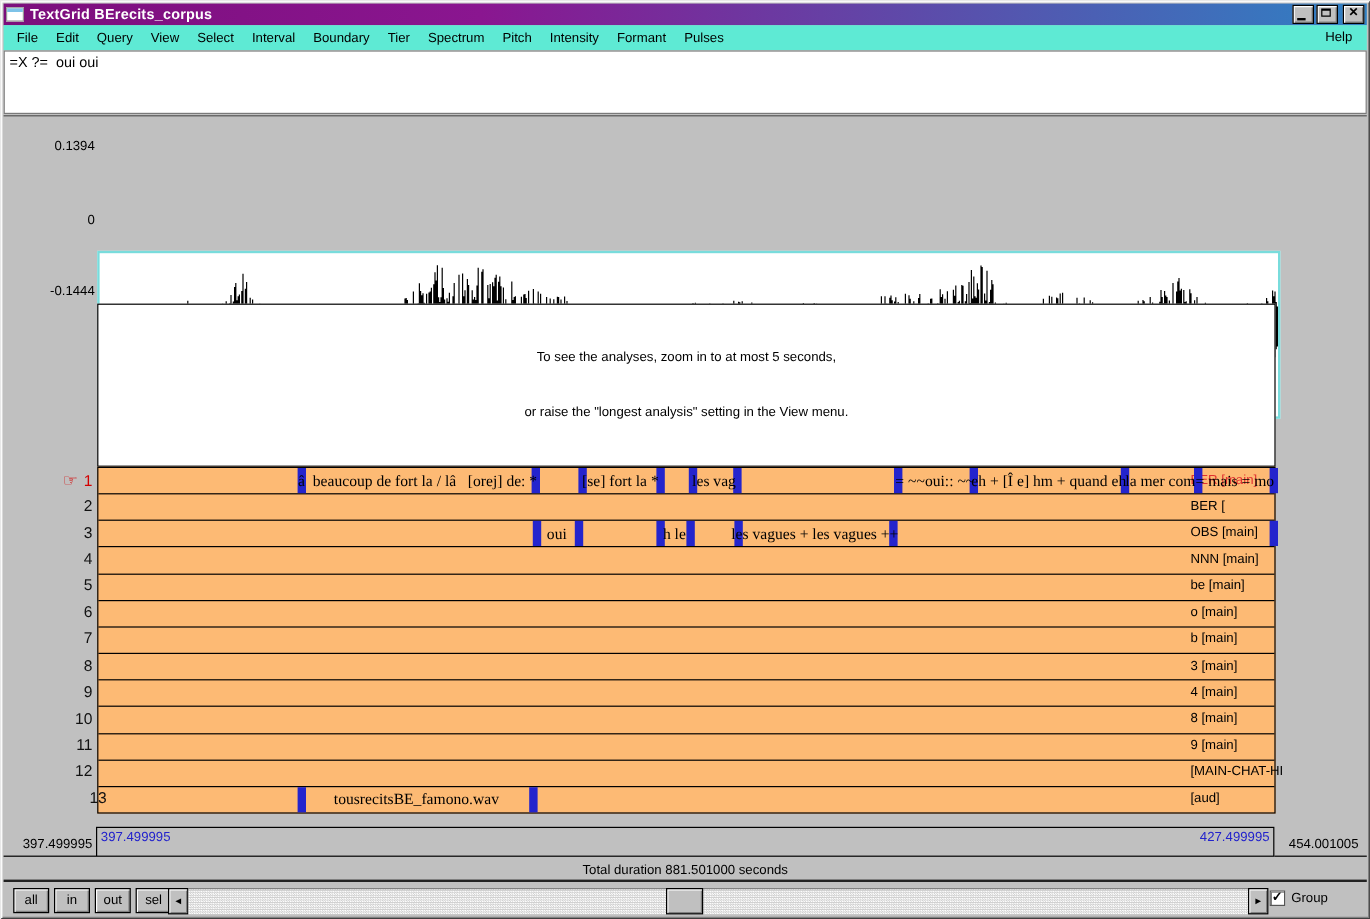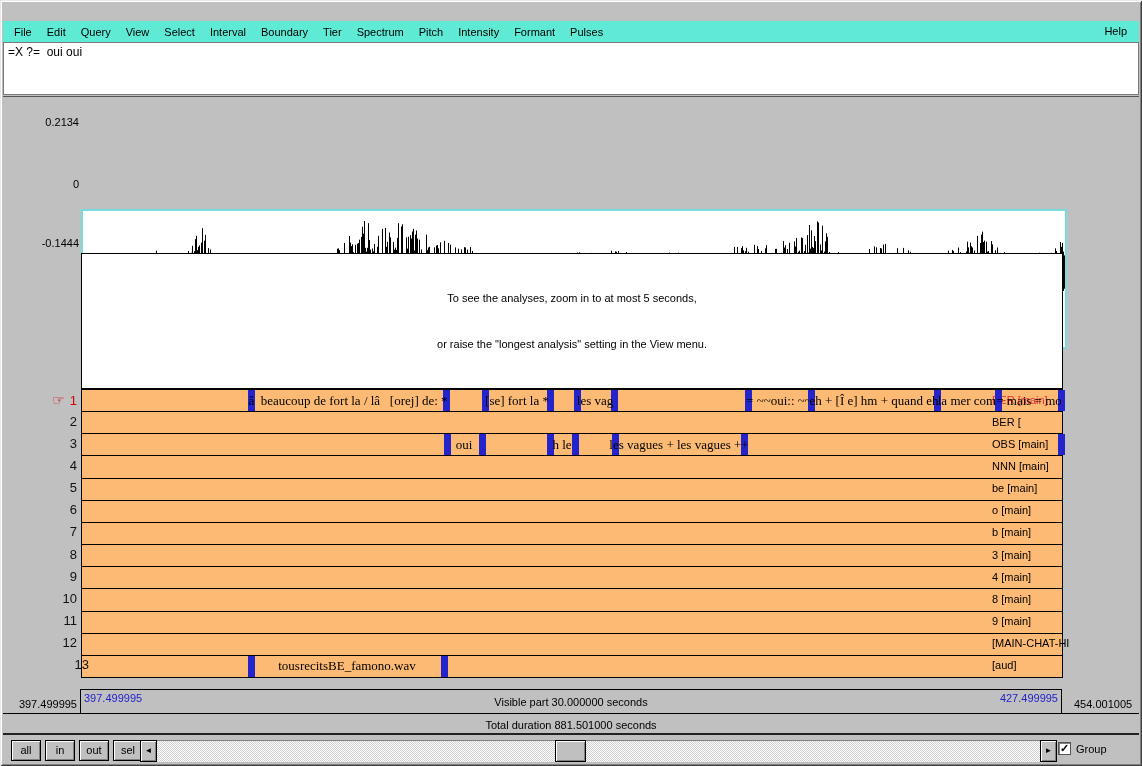--- a/index.html
+++ b/index.html
@@ -75,20 +75,33 @@
     border:1px solid #000;box-shadow:inset 1px 1px 0 #fff, inset -1px -1px 0 #808080;box-sizing:border-box;}
   .group-box{position:absolute;left:1055px;top:645px;width:13px;height:13px;background:#fff;border:1px solid #555;
     box-shadow:inset 1px 1px 0 #808080;box-sizing:border-box;font-size:11px;font-weight:bold;line-height:11px;text-align:center;color:#000;}
   .group-label{position:absolute;left:1073px;top:646px;font-size:11px;color:#000;}
 </style>
 </head>
 <body>
 
 <div class="window">
 
+  <div class="titlebar">
+    <span class="win-icon"></span>
+    <span class="title-text">TextGrid BErecits_corpus</span>
+    <span class="tb-btn">
+        <span class="glyph-min"></span>
+      </span>
+    <span class="tb-btn">
+        <span class="glyph-max"></span>
+      </span>
+    <span class="tb-btn close">
+        <span class="glyph-x">✕</span>
+      </span>
+  </div>
 
   <div class="menubar">
     <span id="menu-items" style="display:flex">
         <span class="menu-item">File</span>
         <span class="menu-item">Edit</span>
         <span class="menu-item">Query</span>
         <span class="menu-item">View</span>
         <span class="menu-item">Select</span>
         <span class="menu-item">Interval</span>
         <span class="menu-item">Boundary</span>
@@ -99,21 +112,21 @@
         <span class="menu-item">Formant</span>
         <span class="menu-item">Pulses</span>
       </span>
     <span class="menu-help">Help</span>
   </div>
 
   <div class="textfield">=X ?=  oui oui</div>
 
   <div class="panel">
 
-    <div class="amp" style="top:19px">0.2134</div>
+    <div class="amp" style="top:19px">0.1394</div>
     <div class="amp" style="top:81px">0</div>
     <div class="amp" style="top:140px">-0.1444</div>
 
     <div class="wave-box">
       <svg id="wave-svg" width="982" height="136">
           <path d="M0.5 65.1L0.5 71.9M1.5 55.6L1.5 76.3M2.5 64.5L2.5 72.4M3.5 59.2L3.5 78.9M4.5 61.0L4.5 73.8M5.5 60.1L5.5 80.5M6.5 58.1L6.5 78.2M7.5 63.1L7.5 81.2M8.5 57.4L8.5 73.1M9.5 59.6L9.5 79.2M10.5 64.5L10.5 77.2M11.5 62.7L11.5 74.7M12.5 55.1L12.5 74.1M13.5 64.6L13.5 81.3M14.5 62.4L14.5 75.0M15.5 59.3L15.5 77.5M16.5 53.2L16.5 74.7M17.5 59.2L17.5 78.1M18.5 56.5L18.5 74.7M19.5 60.4L19.5 74.1M20.5 54.7L20.5 82.8M21.5 57.2L21.5 81.0M22.5 55.8L22.5 77.7M23.5 56.7L23.5 73.9M24.5 52.8L24.5 82.9M25.5 55.3L25.5 72.1M26.5 57.4L26.5 81.4M27.5 50.5L27.5 77.1M28.5 52.6L28.5 72.6M29.5 56.0L29.5 75.4M30.5 50.2L30.5 82.3M31.5 53.8L31.5 85.0M32.5 59.9L32.5 80.6M33.5 57.9L33.5 79.5M34.5 61.0L34.5 73.2M35.5 55.4L35.5 81.3M36.5 49.3L36.5 81.6M37.5 50.1L37.5 77.6M38.5 55.8L38.5 77.5M39.5 60.2L39.5 76.3M40.5 57.5L40.5 72.5M41.5 62.6L41.5 76.8M42.5 54.9L42.5 83.9M43.5 50.9L43.5 87.0M44.5 58.5L44.5 77.6M45.5 50.2L45.5 80.6M46.5 58.6L46.5 86.0M47.5 54.5L47.5 82.6M48.5 60.7L48.5 76.8M49.5 61.1L49.5 73.0M50.5 57.7L50.5 90.1M51.5 60.9L51.5 83.4M52.5 59.5L52.5 76.7M53.5 54.7L53.5 83.0M54.5 51.8L54.5 91.0M55.5 60.4L55.5 84.4M56.5 52.7L56.5 74.0M57.5 47.8L57.5 79.9M58.5 49.2L58.5 74.4M59.5 46.3L59.5 84.8M60.5 59.1L60.5 78.9M61.5 60.7L61.5 92.6M62.5 45.9L62.5 88.5M63.5 61.9L63.5 92.3M64.5 60.3L64.5 86.7M65.5 60.5L65.5 75.5M66.5 49.4L66.5 79.9M67.5 45.8L67.5 76.6M68.5 48.7L68.5 83.3M69.5 47.2L69.5 82.8M70.5 47.9L70.5 94.0M71.5 50.8L71.5 93.5M72.5 43.1L72.5 81.7M73.5 39.6L73.5 91.1M74.5 43.2L74.5 75.5M75.5 48.4L75.5 76.6M76.5 58.4L76.5 85.7M77.5 47.0L77.5 85.7M78.5 58.1L78.5 78.7M79.5 61.2L79.5 78.0M80.5 47.2L80.5 78.2M81.5 53.7L81.5 77.4M82.5 44.5L82.5 80.6M83.5 48.5L83.5 74.4M84.5 45.4L84.5 77.2M85.5 51.1L85.5 91.0M86.5 53.4L86.5 80.8M87.5 51.5L87.5 79.0M88.5 53.3L88.5 81.9M89.5 61.9L89.5 73.0M90.5 49.6L90.5 88.2M91.5 61.0L91.5 74.6M92.5 55.0L92.5 80.8M93.5 52.0L93.5 75.1M94.5 51.7L94.5 76.4M95.5 51.7L95.5 73.0M96.5 47.9L96.5 80.2M97.5 48.2L97.5 78.9M98.5 45.7L98.5 83.3M99.5 52.9L99.5 76.2M100.5 47.8L100.5 74.8M101.5 60.8L101.5 78.9M102.5 42.2L102.5 92.7M103.5 43.2L103.5 90.4M104.5 50.0L104.5 90.0M105.5 40.0L105.5 96.2M106.5 52.6L106.5 92.8M107.5 46.2L107.5 87.3M108.5 41.7L108.5 96.8M109.5 34.8L109.5 80.5M110.5 54.3L110.5 103.5M111.5 40.2L111.5 91.5M112.5 28.1L112.5 104.3M113.5 24.8L113.5 101.3M114.5 39.2L114.5 82.0M115.5 35.8L115.5 89.5M116.5 34.4L116.5 95.7M117.5 52.3L117.5 94.3M118.5 31.6L118.5 115.9M119.5 17.2L119.5 115.9M120.5 47.0L120.5 93.8M121.5 29.7L121.5 84.7M122.5 23.9L122.5 85.4M123.5 54.9L123.5 88.6M124.5 58.9L124.5 93.8M125.5 37.1L125.5 78.8M126.5 51.0L126.5 96.9M127.5 38.5L127.5 78.7M128.5 58.8L128.5 87.7M129.5 42.5L129.5 85.5M130.5 47.6L130.5 80.6M131.5 57.3L131.5 95.2M132.5 57.0L132.5 77.0M133.5 42.1L133.5 80.3M134.5 51.6L134.5 77.4M135.5 48.1L135.5 81.3M136.5 60.8L136.5 74.2M137.5 50.8L137.5 86.7M138.5 51.1L138.5 78.4M139.5 60.7L139.5 85.9M140.5 56.9L140.5 84.8M141.5 60.2L141.5 82.9M142.5 60.1L142.5 74.2M143.5 61.6L143.5 82.4M144.5 49.4L144.5 83.7M145.5 59.3L145.5 84.6M146.5 61.0L146.5 72.6M147.5 62.5L147.5 85.1M148.5 57.3L148.5 81.5M149.5 55.9L149.5 84.7M150.5 49.2L150.5 82.2M151.5 63.3L151.5 85.4M152.5 62.2L152.5 73.2M153.5 52.1L153.5 83.1M154.5 55.1L154.5 88.3M155.5 49.1L155.5 84.1M156.5 62.6L156.5 75.7M157.5 55.7L157.5 88.2M158.5 51.2L158.5 73.7M159.5 52.5L159.5 82.9M160.5 61.9L160.5 79.7M161.5 56.0L161.5 87.6M162.5 48.1L162.5 74.8M163.5 55.3L163.5 74.2M164.5 60.4L164.5 76.2M165.5 55.8L165.5 75.3M166.5 51.2L166.5 81.5M167.5 50.8L167.5 83.1M168.5 54.8L168.5 82.3M169.5 51.9L169.5 75.5M170.5 62.9L170.5 77.2M171.5 58.5L171.5 88.2M172.5 60.9L172.5 89.1M173.5 59.8L173.5 73.2M174.5 54.6L174.5 72.8M175.5 56.9L175.5 78.5M176.5 49.1L176.5 74.6M177.5 52.6L177.5 75.1M178.5 62.7L178.5 89.8M179.5 57.1L179.5 76.0M180.5 46.2L180.5 78.4M181.5 55.0L181.5 73.2M182.5 50.8L182.5 80.8M183.5 48.5L183.5 88.7M184.5 63.0L184.5 77.8M185.5 61.6L185.5 86.2M186.5 61.3L186.5 77.6M187.5 58.1L187.5 90.4M188.5 53.5L188.5 79.2M189.5 48.0L189.5 82.6M190.5 56.4L190.5 89.6M191.5 49.0L191.5 85.2M192.5 55.7L192.5 87.4M193.5 61.6L193.5 81.6M194.5 46.8L194.5 78.4M195.5 52.8L195.5 76.9M196.5 58.2L196.5 82.5M197.5 50.3L197.5 86.7M198.5 60.8L198.5 86.6M199.5 55.8L199.5 85.2M200.5 54.1L200.5 84.9M201.5 50.3L201.5 84.3M202.5 55.9L202.5 84.3M203.5 53.6L203.5 73.5M204.5 61.5L204.5 85.3M205.5 58.0L205.5 72.6M206.5 52.4L206.5 87.3M207.5 62.0L207.5 81.2M208.5 49.0L208.5 82.7M209.5 57.4L209.5 84.9M210.5 59.7L210.5 78.2M211.5 60.7L211.5 72.8M212.5 51.9L212.5 86.6M213.5 52.3L213.5 72.8M214.5 55.4L214.5 83.2M215.5 60.7L215.5 80.1M216.5 63.9L216.5 79.8M217.5 51.3L217.5 75.5M218.5 62.0L218.5 74.9M219.5 54.6L219.5 82.2M220.5 58.4L220.5 81.6M221.5 56.3L221.5 84.0M222.5 53.2L222.5 83.3M223.5 52.7L223.5 77.2M224.5 56.5L224.5 80.8M225.5 56.1L225.5 84.0M226.5 62.5L226.5 84.6M227.5 55.9L227.5 74.2M228.5 50.5L228.5 85.6M229.5 57.3L229.5 78.8M230.5 50.0L230.5 78.5M231.5 56.4L231.5 78.4M232.5 59.1L232.5 79.9M233.5 53.6L233.5 74.1M234.5 52.6L234.5 87.8M235.5 56.8L235.5 86.7M236.5 50.6L236.5 80.7M237.5 53.4L237.5 85.3M238.5 52.7L238.5 77.2M239.5 56.5L239.5 74.3M240.5 51.8L240.5 81.9M241.5 51.0L241.5 77.4M242.5 54.6L242.5 86.8M243.5 61.1L243.5 88.0M244.5 56.8L244.5 90.2M245.5 51.4L245.5 80.2M246.5 58.3L246.5 86.5M247.5 61.6L247.5 91.7M248.5 53.6L248.5 78.8M249.5 53.9L249.5 93.0M250.5 57.1L250.5 93.8M251.5 47.1L251.5 77.3M252.5 53.9L252.5 90.4M253.5 60.5L253.5 85.0M254.5 37.7L254.5 79.0M255.5 37.4L255.5 84.4M256.5 39.1L256.5 75.6M257.5 51.4L257.5 98.2M258.5 55.5L258.5 99.4M259.5 51.3L259.5 84.4M260.5 49.2L260.5 78.6M261.5 31.9L261.5 98.7M262.5 47.9L262.5 86.0M263.5 58.7L263.5 106.0M264.5 56.6L264.5 86.8M265.5 42.0L265.5 80.8M266.5 25.0L266.5 81.8M267.5 31.6L267.5 109.1M268.5 35.1L268.5 92.0M269.5 33.3L269.5 102.0M270.5 41.2L270.5 117.1M271.5 46.3L271.5 80.7M272.5 33.8L272.5 119.6M273.5 43.7L273.5 115.3M274.5 32.7L274.5 103.7M275.5 32.0L275.5 92.6M276.5 28.7L276.5 91.6M277.5 45.4L277.5 115.5M278.5 25.9L278.5 92.6M279.5 15.8L279.5 105.2M280.5 22.7L280.5 116.8M281.5 10.0L281.5 122.7M282.5 36.8L282.5 86.4M283.5 40.7L283.5 112.3M284.5 36.8L284.5 94.5M285.5 12.2L285.5 123.5M286.5 29.0L286.5 121.6M287.5 38.6L287.5 100.3M288.5 43.6L288.5 90.1M289.5 37.5L289.5 109.8M290.5 40.4L290.5 101.4M291.5 32.9L291.5 123.1M292.5 50.4L292.5 97.9M293.5 43.0L293.5 93.0M294.5 35.8L294.5 93.9M295.5 24.8L295.5 95.3M296.5 55.0L296.5 118.3M297.5 54.3L297.5 96.2M298.5 43.1L298.5 94.8M299.5 17.9L299.5 83.4M300.5 49.0L300.5 102.2M301.5 42.7L301.5 88.8M302.5 16.9L302.5 104.4M303.5 35.8L303.5 118.0M304.5 30.8L304.5 110.4M305.5 42.8L305.5 97.6M306.5 21.5L306.5 104.2M307.5 26.4L307.5 95.7M308.5 43.6L308.5 81.4M309.5 52.9L309.5 82.7M310.5 30.9L310.5 94.8M311.5 38.6L311.5 84.5M312.5 36.6L312.5 102.0M313.5 38.9L313.5 111.8M314.5 26.9L314.5 115.5M315.5 12.2L315.5 86.1M316.5 50.8L316.5 103.3M317.5 49.0L317.5 100.8M318.5 15.4L318.5 122.1M319.5 13.3L319.5 126.1M320.5 46.9L320.5 100.9M321.5 51.9L321.5 111.7M322.5 45.5L322.5 83.0M323.5 26.4L323.5 90.5M324.5 37.6L324.5 87.4M325.5 25.7L325.5 120.9M326.5 43.2L326.5 111.4M327.5 24.2L327.5 85.3M328.5 27.5L328.5 123.2M329.5 20.5L329.5 106.8M330.5 17.9L330.5 106.8M331.5 39.5L331.5 87.1M332.5 23.7L332.5 112.7M333.5 19.5L333.5 82.3M334.5 27.5L334.5 108.0M335.5 54.3L335.5 100.2M336.5 28.6L336.5 100.2M337.5 55.5L337.5 87.2M338.5 38.4L338.5 104.3M339.5 52.0L339.5 117.1M340.5 51.0L340.5 111.9M341.5 45.3L341.5 111.4M342.5 44.8L342.5 80.6M343.5 23.6L343.5 116.1M344.5 39.1L344.5 94.4M345.5 36.5L345.5 112.5M346.5 35.8L346.5 100.1M347.5 49.9L347.5 111.4M348.5 48.1L348.5 95.4M349.5 44.1L349.5 87.3M350.5 45.4L350.5 84.9M351.5 36.3L351.5 115.4M352.5 49.5L352.5 107.5M353.5 34.5L353.5 103.8M354.5 34.0L354.5 99.0M355.5 37.3L355.5 89.4M356.5 53.7L356.5 109.7M357.5 31.3L357.5 101.3M358.5 50.9L358.5 96.4M359.5 44.8L359.5 81.9M360.5 45.1L360.5 81.3M361.5 29.8L361.5 86.2M362.5 42.2L362.5 80.9M363.5 55.4L363.5 84.0M364.5 52.4L364.5 97.1M365.5 32.0L365.5 89.0M366.5 44.3L366.5 101.5M367.5 33.7L367.5 91.3M368.5 56.7L368.5 83.3M369.5 53.1L369.5 91.4M370.5 58.4L370.5 84.1M371.5 49.9L371.5 84.7M372.5 36.4L372.5 80.1M373.5 44.6L373.5 89.7M374.5 53.1L374.5 79.5M375.5 37.7L375.5 98.2M376.5 50.4L376.5 75.9M377.5 50.5L377.5 92.0M378.5 38.4L378.5 84.5M379.5 47.5L379.5 94.4M380.5 59.2L380.5 92.3M381.5 36.2L381.5 78.1M382.5 36.4L382.5 80.8M383.5 42.8L383.5 91.1M384.5 38.6L384.5 98.0M385.5 56.2L385.5 97.5M386.5 53.5L386.5 87.2M387.5 36.1L387.5 94.7M388.5 44.2L388.5 75.7M389.5 39.9L389.5 85.3M390.5 47.7L390.5 87.7M391.5 55.8L391.5 93.1M392.5 55.8L392.5 90.1M393.5 56.4L393.5 76.6M394.5 43.8L394.5 89.5M395.5 42.7L395.5 86.9M396.5 53.8L396.5 83.3M397.5 51.5L397.5 91.3M398.5 57.9L398.5 89.3M399.5 56.5L399.5 83.6M400.5 43.8L400.5 80.9M401.5 47.1L401.5 85.6M402.5 50.6L402.5 92.3M403.5 50.2L403.5 93.1M404.5 53.5L404.5 78.7M405.5 51.3L405.5 78.9M406.5 62.2L406.5 78.9M407.5 48.7L407.5 90.3M408.5 47.4L408.5 77.1M409.5 52.9L409.5 76.8M410.5 51.8L410.5 73.6M411.5 48.8L411.5 76.9M412.5 58.7L412.5 86.4M413.5 60.7L413.5 81.4M414.5 50.4L414.5 77.8M415.5 56.5L415.5 85.1M416.5 47.4L416.5 89.8M417.5 49.5L417.5 88.7M418.5 53.7L418.5 87.7M419.5 51.6L419.5 80.1M420.5 56.6L420.5 87.6M421.5 56.0L421.5 83.5M422.5 57.0L422.5 73.3M423.5 58.3L423.5 87.1M424.5 46.0L424.5 73.3M425.5 51.2L425.5 80.5M426.5 56.0L426.5 78.6M427.5 60.3L427.5 82.2M428.5 62.7L428.5 73.9M429.5 59.4L429.5 74.2M430.5 59.8L430.5 77.4M431.5 61.8L431.5 88.6M432.5 61.1L432.5 87.1M433.5 58.7L433.5 78.1M434.5 49.8L434.5 73.2M435.5 62.4L435.5 78.3M436.5 52.6L436.5 83.6M437.5 51.6L437.5 73.4M438.5 58.0L438.5 87.0M439.5 58.0L439.5 84.3M440.5 49.2L440.5 77.2M441.5 61.4L441.5 83.4M442.5 45.4L442.5 80.4M443.5 60.2L443.5 81.2M444.5 58.3L444.5 79.1M445.5 62.6L445.5 76.7M446.5 47.5L446.5 76.4M447.5 48.7L447.5 89.3M448.5 54.6L448.5 78.3M449.5 61.2L449.5 90.0M450.5 49.4L450.5 74.0M451.5 52.1L451.5 82.8M452.5 48.4L452.5 81.4M453.5 56.7L453.5 91.0M454.5 56.4L454.5 75.4M455.5 52.3L455.5 74.1M456.5 47.7L456.5 84.7M457.5 54.2L457.5 88.5M458.5 50.6L458.5 74.4M459.5 45.3L459.5 92.8M460.5 48.5L460.5 79.3M461.5 43.3L461.5 89.7M462.5 52.9L462.5 87.6M463.5 49.5L463.5 84.5M464.5 43.4L464.5 84.8M465.5 55.6L465.5 78.2M466.5 43.8L466.5 83.4M467.5 61.9L467.5 87.5M468.5 50.0L468.5 93.9M469.5 55.2L469.5 81.6M470.5 55.9L470.5 94.5M471.5 57.5L471.5 94.8M472.5 58.9L472.5 81.5M473.5 57.5L473.5 81.4M474.5 50.7L474.5 95.2M475.5 43.1L475.5 87.1M476.5 49.3L476.5 88.1M477.5 47.1L477.5 89.7M478.5 56.2L478.5 77.8M479.5 50.8L479.5 94.7M480.5 46.2L480.5 84.7M481.5 43.9L481.5 94.1M482.5 60.9L482.5 93.5M483.5 50.3L483.5 88.6M484.5 59.3L484.5 94.4M485.5 56.1L485.5 78.5M486.5 57.1L486.5 95.8M487.5 46.0L487.5 80.0M488.5 50.0L488.5 75.8M489.5 60.1L489.5 91.9M490.5 44.5L490.5 84.8M491.5 57.2L491.5 89.6M492.5 51.0L492.5 94.5M493.5 48.5L493.5 93.8M494.5 41.6L494.5 92.2M495.5 52.7L495.5 75.8M496.5 41.3L496.5 81.1M497.5 50.0L497.5 91.0M498.5 47.4L498.5 81.1M499.5 61.7L499.5 84.1M500.5 54.2L500.5 75.6M501.5 53.5L501.5 74.2M502.5 51.8L502.5 88.3M503.5 46.6L503.5 93.8M504.5 47.7L504.5 87.7M505.5 57.9L505.5 83.9M506.5 45.4L506.5 79.2M507.5 44.8L507.5 74.0M508.5 41.9L508.5 92.4M509.5 54.5L509.5 90.3M510.5 42.8L510.5 88.9M511.5 48.6L511.5 89.6M512.5 51.3L512.5 86.6M513.5 60.0L513.5 93.9M514.5 59.6L514.5 82.8M515.5 49.1L515.5 89.7M516.5 50.7L516.5 93.0M517.5 42.8L517.5 87.8M518.5 45.2L518.5 92.5M519.5 42.0L519.5 91.5M520.5 51.9L520.5 77.6M521.5 42.7L521.5 78.2M522.5 53.4L522.5 82.9M523.5 50.5L523.5 77.9M524.5 44.6L524.5 80.0M525.5 55.1L525.5 79.3M526.5 52.2L526.5 87.1M527.5 54.8L527.5 86.2M528.5 39.7L528.5 86.0M529.5 59.9L529.5 94.4M530.5 46.5L530.5 85.8M531.5 59.5L531.5 96.6M532.5 40.4L532.5 79.4M533.5 40.8L533.5 82.3M534.5 54.6L534.5 89.9M535.5 40.1L535.5 86.5M536.5 53.4L536.5 83.9M537.5 48.5L537.5 87.3M538.5 54.5L538.5 82.0M539.5 60.7L539.5 88.2M540.5 54.3L540.5 78.3M541.5 55.2L541.5 77.5M542.5 42.4L542.5 86.6M543.5 41.0L543.5 85.5M544.5 54.9L544.5 84.2M545.5 56.6L545.5 84.2M546.5 48.5L546.5 87.9M547.5 49.5L547.5 77.6M548.5 58.5L548.5 74.3M549.5 46.8L549.5 94.0M550.5 51.3L550.5 93.5M551.5 42.4L551.5 75.4M552.5 44.6L552.5 81.0M553.5 51.6L553.5 75.9M554.5 62.2L554.5 86.5M555.5 50.9L555.5 73.9M556.5 50.2L556.5 84.4M557.5 51.3L557.5 90.2M558.5 55.9L558.5 78.3M559.5 60.5L559.5 92.2M560.5 62.2L560.5 90.3M561.5 49.7L561.5 82.2M562.5 51.7L562.5 87.7M563.5 46.1L563.5 87.5M564.5 46.7L564.5 83.1M565.5 59.3L565.5 78.9M566.5 45.0L566.5 82.4M567.5 54.8L567.5 82.3M568.5 60.2L568.5 88.7M569.5 58.2L569.5 89.3M570.5 61.8L570.5 78.1M571.5 45.8L571.5 80.0M572.5 50.7L572.5 80.7M573.5 49.4L573.5 84.6M574.5 55.1L574.5 88.1M575.5 53.0L575.5 89.3M576.5 51.7L576.5 75.0M577.5 56.8L577.5 77.7M578.5 44.8L578.5 89.9M579.5 48.1L579.5 78.0M580.5 54.8L580.5 87.8M581.5 54.7L581.5 77.2M582.5 52.8L582.5 78.1M583.5 59.3L583.5 74.5M584.5 56.0L584.5 81.3M585.5 53.5L585.5 79.1M586.5 41.5L586.5 96.1M587.5 46.4L587.5 76.9M588.5 54.5L588.5 74.5M589.5 61.3L589.5 85.6M590.5 57.5L590.5 95.8M591.5 50.5L591.5 86.3M592.5 44.7L592.5 84.9M593.5 56.7L593.5 93.3M594.5 43.1L594.5 86.1M595.5 41.6L595.5 85.8M596.5 43.6L596.5 78.4M597.5 42.2L597.5 85.3M598.5 53.9L598.5 87.4M599.5 56.1L599.5 84.3M600.5 47.6L600.5 76.5M601.5 50.7L601.5 83.9M602.5 50.2L602.5 92.4M603.5 60.4L603.5 79.0M604.5 48.0L604.5 74.5M605.5 51.0L605.5 94.3M606.5 48.9L606.5 90.8M607.5 47.0L607.5 89.7M608.5 54.8L608.5 74.7M609.5 50.8L609.5 93.8M610.5 58.0L610.5 82.3M611.5 44.4L611.5 78.3M612.5 46.4L612.5 81.2M613.5 49.2L613.5 87.3M614.5 58.4L614.5 89.0M615.5 53.9L615.5 76.9M616.5 53.0L616.5 78.4M617.5 54.4L617.5 81.0M618.5 53.1L618.5 80.4M619.5 45.9L619.5 89.4M620.5 46.4L620.5 78.6M621.5 46.6L621.5 79.6M622.5 54.5L622.5 78.9M623.5 47.8L623.5 75.6M624.5 58.1L624.5 77.6M625.5 60.7L625.5 73.7M626.5 48.4L626.5 75.8M627.5 61.2L627.5 75.4M628.5 50.7L628.5 85.2M629.5 50.9L629.5 84.1M630.5 52.1L630.5 78.4M631.5 60.4L631.5 84.3M632.5 63.1L632.5 79.7M633.5 62.9L633.5 87.8M634.5 55.5L634.5 76.5M635.5 47.9L635.5 89.2M636.5 58.3L636.5 83.8M637.5 44.4L637.5 92.0M638.5 48.2L638.5 85.7M639.5 46.0L639.5 76.3M640.5 56.1L640.5 79.6M641.5 59.3L641.5 78.2M642.5 44.7L642.5 84.5M643.5 52.2L643.5 81.9M644.5 52.0L644.5 88.0M645.5 46.0L645.5 78.4M646.5 45.1L646.5 87.2M647.5 55.2L647.5 94.7M648.5 48.4L648.5 75.9M649.5 50.4L649.5 80.2M650.5 52.7L650.5 96.5M651.5 35.9L651.5 76.6M652.5 54.7L652.5 95.0M653.5 49.1L653.5 89.8M654.5 35.9L654.5 100.1M655.5 42.2L655.5 99.6M656.5 48.1L656.5 92.3M657.5 47.2L657.5 78.2M658.5 37.1L658.5 93.0M659.5 35.2L659.5 77.5M660.5 39.3L660.5 101.3M661.5 51.9L661.5 94.5M662.5 40.2L662.5 97.2M663.5 36.8L663.5 97.5M664.5 50.8L664.5 78.4M665.5 40.7L665.5 87.8M666.5 48.2L666.5 97.2M667.5 55.6L667.5 88.6M668.5 43.7L668.5 79.0M669.5 56.4L669.5 100.3M670.5 53.1L670.5 88.9M671.5 33.8L671.5 93.7M672.5 57.0L672.5 83.3M673.5 46.6L673.5 92.4M674.5 35.1L674.5 81.8M675.5 38.0L675.5 86.2M676.5 42.3L676.5 78.7M677.5 43.1L677.5 96.6M678.5 40.1L678.5 84.0M679.5 45.9L679.5 99.4M680.5 59.4L680.5 88.2M681.5 43.2L681.5 93.4M682.5 37.3L682.5 81.8M683.5 34.1L683.5 101.9M684.5 55.1L684.5 101.1M685.5 43.3L685.5 99.8M686.5 46.6L686.5 81.6M687.5 49.3L687.5 80.7M688.5 48.4L688.5 84.5M689.5 49.1L689.5 86.3M690.5 41.9L690.5 108.2M691.5 44.4L691.5 88.7M692.5 37.9L692.5 100.8M693.5 37.8L693.5 103.1M694.5 52.9L694.5 104.6M695.5 50.9L695.5 78.9M696.5 58.3L696.5 105.1M697.5 44.8L697.5 80.2M698.5 41.8L698.5 86.7M699.5 51.1L699.5 100.8M700.5 30.1L700.5 84.0M701.5 36.6L701.5 102.4M702.5 34.2L702.5 84.9M703.5 49.9L703.5 102.3M704.5 38.0L704.5 89.4M705.5 56.8L705.5 105.9M706.5 31.8L706.5 89.1M707.5 51.1L707.5 89.9M708.5 58.4L708.5 106.6M709.5 42.5L709.5 100.5M710.5 54.7L710.5 84.4M711.5 30.4L711.5 103.6M712.5 35.5L712.5 86.0M713.5 27.0L713.5 97.2M714.5 51.7L714.5 80.1M715.5 40.7L715.5 97.0M716.5 39.6L716.5 92.3M717.5 57.0L717.5 87.6M718.5 26.4L718.5 83.0M719.5 27.2L719.5 88.6M720.5 50.5L720.5 89.0M721.5 40.1L721.5 100.9M722.5 33.9L722.5 97.0M723.5 48.9L723.5 83.5M724.5 24.1L724.5 107.5M725.5 41.6L725.5 95.9M726.5 14.0L726.5 117.0M727.5 37.7L727.5 83.6M728.5 19.4L728.5 120.6M729.5 35.9L729.5 91.6M730.5 37.1L730.5 111.9M731.5 25.1L731.5 104.8M732.5 30.2L732.5 111.1M733.5 42.1L733.5 104.8M734.5 10.3L734.5 98.2M735.5 11.6L735.5 91.5M736.5 51.8L736.5 83.1M737.5 33.5L737.5 110.3M738.5 39.5L738.5 106.4M739.5 14.6L739.5 118.1M740.5 47.2L740.5 110.5M741.5 40.6L741.5 115.4M742.5 30.4L742.5 98.6M743.5 22.3L743.5 79.3M744.5 25.9L744.5 95.6M745.5 46.6L745.5 85.8M746.5 41.0L746.5 102.1M747.5 44.7L747.5 84.8M748.5 49.5L748.5 79.3M749.5 45.5L749.5 101.2M750.5 42.4L750.5 83.1M751.5 53.1L751.5 103.5M752.5 43.1L752.5 79.0M753.5 42.1L753.5 81.4M754.5 59.1L754.5 91.4M755.5 41.2L755.5 93.8M756.5 43.9L756.5 93.0M757.5 50.5L757.5 79.7M758.5 50.5L758.5 80.2M759.5 58.4L759.5 85.8M760.5 60.3L760.5 88.6M761.5 48.0L761.5 88.9M762.5 46.2L762.5 82.6M763.5 56.3L763.5 86.4M764.5 61.9L764.5 87.9M765.5 52.1L765.5 87.3M766.5 47.1L766.5 88.4M767.5 54.4L767.5 85.2M768.5 57.1L768.5 86.4M769.5 62.9L769.5 83.9M770.5 61.0L770.5 83.7M771.5 59.5L771.5 72.5M772.5 57.0L772.5 82.0M773.5 54.1L773.5 78.9M774.5 63.0L774.5 75.6M775.5 54.4L775.5 78.6M776.5 59.7L776.5 84.4M777.5 61.5L777.5 89.0M778.5 54.0L778.5 79.1M779.5 51.3L779.5 76.0M780.5 45.0L780.5 91.0M781.5 44.1L781.5 87.1M782.5 50.6L782.5 75.9M783.5 52.7L783.5 95.2M784.5 48.3L784.5 95.0M785.5 50.1L785.5 90.9M786.5 38.0L786.5 79.3M787.5 50.3L787.5 84.2M788.5 59.9L788.5 97.4M789.5 50.8L789.5 93.0M790.5 57.1L790.5 99.0M791.5 35.4L791.5 87.4M792.5 49.9L792.5 77.9M793.5 36.3L793.5 85.2M794.5 58.8L794.5 89.2M795.5 51.7L795.5 88.4M796.5 52.6L796.5 98.5M797.5 37.0L797.5 79.4M798.5 37.5L798.5 76.2M799.5 49.2L799.5 86.1M800.5 33.6L800.5 90.0M801.5 44.6L801.5 80.7M802.5 32.9L802.5 98.1M803.5 44.6L803.5 88.1M804.5 51.4L804.5 92.4M805.5 47.9L805.5 90.9M806.5 45.5L806.5 87.2M807.5 50.4L807.5 90.3M808.5 46.6L808.5 90.6M809.5 59.2L809.5 90.3M810.5 49.8L810.5 94.2M811.5 56.9L811.5 95.4M812.5 43.4L812.5 88.4M813.5 44.4L813.5 88.8M814.5 37.2L814.5 98.8M815.5 55.5L815.5 100.3M816.5 42.0L816.5 98.0M817.5 44.7L817.5 81.9M818.5 49.9L818.5 92.5M819.5 44.9L819.5 97.3M820.5 36.9L820.5 94.0M821.5 58.0L821.5 83.4M822.5 60.9L822.5 88.2M823.5 53.0L823.5 95.8M824.5 50.2L824.5 80.5M825.5 39.3L825.5 97.7M826.5 58.1L826.5 87.1M827.5 40.8L827.5 82.1M828.5 48.0L828.5 96.0M829.5 55.5L829.5 83.4M830.5 56.0L830.5 81.2M831.5 47.5L831.5 82.3M832.5 57.7L832.5 85.0M833.5 51.2L833.5 86.9M834.5 61.7L834.5 85.0M835.5 59.4L835.5 75.5M836.5 44.8L836.5 94.0M837.5 61.1L837.5 76.4M838.5 45.1L838.5 81.1M839.5 50.0L839.5 85.9M840.5 55.0L840.5 81.0M841.5 45.1L841.5 85.2M842.5 48.6L842.5 77.0M843.5 48.7L843.5 93.2M844.5 51.0L844.5 78.4M845.5 47.0L845.5 90.6M846.5 46.7L846.5 74.3M847.5 43.0L847.5 79.9M848.5 53.5L848.5 76.3M849.5 60.2L849.5 77.5M850.5 54.6L850.5 76.5M851.5 47.6L851.5 91.0M852.5 45.5L852.5 81.1M853.5 48.5L853.5 75.7M854.5 43.5L854.5 77.1M855.5 51.2L855.5 94.0M856.5 50.4L856.5 88.2M857.5 44.1L857.5 91.7M858.5 51.4L858.5 93.2M859.5 53.7L859.5 80.7M860.5 49.9L860.5 80.4M861.5 48.2L861.5 83.9M862.5 52.4L862.5 79.5M863.5 53.1L863.5 83.2M864.5 54.3L864.5 79.9M865.5 39.6L865.5 79.9M866.5 52.4L866.5 77.9M867.5 60.2L867.5 95.8M868.5 49.4L868.5 88.7M869.5 38.9L869.5 85.1M870.5 40.1L870.5 93.4M871.5 51.1L871.5 97.9M872.5 54.3L872.5 79.8M873.5 43.8L873.5 85.9M874.5 58.3L874.5 91.2M875.5 36.5L875.5 92.0M876.5 48.7L876.5 99.8M877.5 41.1L877.5 81.0M878.5 47.6L878.5 93.5M879.5 55.6L879.5 91.2M880.5 52.4L880.5 77.1M881.5 44.4L881.5 84.9M882.5 55.8L882.5 102.6M883.5 40.5L883.5 103.0M884.5 30.7L884.5 89.6M885.5 36.4L885.5 107.8M886.5 41.8L886.5 92.6M887.5 31.5L887.5 87.9M888.5 35.2L888.5 94.8M889.5 36.5L889.5 101.8M890.5 45.9L890.5 100.8M891.5 39.5L891.5 100.0M892.5 46.4L892.5 82.6M893.5 42.7L893.5 97.6M894.5 24.9L894.5 108.4M895.5 45.2L895.5 99.5M896.5 47.9L896.5 99.3M897.5 32.0L897.5 90.8M898.5 23.6L898.5 86.3M899.5 20.6L899.5 100.5M900.5 31.0L900.5 107.8M901.5 29.6L901.5 99.0M902.5 49.9L902.5 85.5M903.5 30.7L903.5 98.6M904.5 40.7L904.5 86.5M905.5 40.1L905.5 85.6M906.5 45.0L906.5 107.7M907.5 45.2L907.5 89.3M908.5 30.1L908.5 102.9M909.5 33.3L909.5 77.5M910.5 51.0L910.5 100.0M911.5 43.8L911.5 76.9M912.5 39.3L912.5 91.9M913.5 49.6L913.5 84.9M914.5 36.5L914.5 80.1M915.5 47.8L915.5 76.9M916.5 59.4L916.5 88.9M917.5 56.1L917.5 97.1M918.5 59.4L918.5 75.5M919.5 44.1L919.5 82.1M920.5 53.1L920.5 88.2M921.5 41.2L921.5 80.7M922.5 44.6L922.5 77.8M923.5 48.9L923.5 82.6M924.5 54.0L924.5 79.3M925.5 59.7L925.5 77.0M926.5 60.2L926.5 86.1M927.5 46.9L927.5 82.6M928.5 54.2L928.5 80.4M929.5 60.3L929.5 73.6M930.5 54.0L930.5 78.1M931.5 59.7L931.5 73.2M932.5 55.5L932.5 74.2M933.5 56.2L933.5 84.4M934.5 47.5L934.5 79.7M935.5 57.4L935.5 87.3M936.5 59.2L936.5 88.5M937.5 46.7L937.5 86.7M938.5 47.6L938.5 90.4M939.5 51.2L939.5 92.1M940.5 51.5L940.5 79.5M941.5 43.3L941.5 76.6M942.5 54.8L942.5 88.2M943.5 54.7L943.5 75.3M944.5 56.8L944.5 83.0M945.5 47.4L945.5 76.9M946.5 45.8L946.5 92.0M947.5 55.6L947.5 81.4M948.5 58.8L948.5 88.3M949.5 51.1L949.5 80.7M950.5 50.5L950.5 85.7M951.5 48.5L951.5 76.6M952.5 48.4L952.5 76.9M953.5 46.2L953.5 80.5M954.5 48.8L954.5 93.9M955.5 56.8L955.5 92.4M956.5 41.7L956.5 74.9M957.5 57.1L957.5 82.5M958.5 43.4L958.5 78.8M959.5 45.0L959.5 86.0M960.5 55.0L960.5 79.9M961.5 45.7L961.5 89.1M962.5 52.2L962.5 84.1M963.5 45.4L963.5 75.5M964.5 58.8L964.5 80.9M965.5 46.6L965.5 85.8M966.5 53.5L966.5 81.9M967.5 58.1L967.5 90.9M968.5 41.9L968.5 97.3M969.5 46.3L969.5 81.5M970.5 47.3L970.5 97.8M971.5 56.6L971.5 98.0M972.5 37.3L972.5 81.2M973.5 40.0L973.5 87.3M974.5 43.4L974.5 84.3M975.5 59.4L975.5 99.5M976.5 46.0L976.5 102.6M977.5 31.0L977.5 103.8M978.5 35.8L978.5 87.1M979.5 31.9L979.5 86.8M980.5 40.6L980.5 80.0M981.5 44.4L981.5 77.7" stroke="#000" stroke-width="1"></path>
         </svg>
     </div>
 
     <div class="analysis-box">
@@ -199,21 +212,20 @@
         <div class="lab-cell" style="top: 512.769px; height: 22.0769px; line-height: 22.0769px;">9 [main]</div>
         <div class="lab-cell" style="top: 534.846px; height: 22.0769px; line-height: 22.0769px;">[MAIN-CHAT-HI</div>
         <div class="lab-cell" style="top: 556.923px; height: 22.0769px; line-height: 22.0769px;">[aud]</div>
       </div>
 
     <div class="time-cell-left">
       <span>397.499995</span>
     </div>
     <div class="vis-bar">
       <span class="vis-start">397.499995</span>
-      <span class="vis-label">Visible part 30.000000 seconds</span>
       <span class="vis-end">427.499995</span>
     </div>
     <div class="time-cell-right">
       <span>454.001005</span>
     </div>
     <div class="total-bar">Total duration 881.501000 seconds</div>
 
     <div id="zoom-buttons">
         <div class="ctl-btn" style="left: 8px;">all</div>
         <div class="ctl-btn" style="left: 42px;">in</div>

